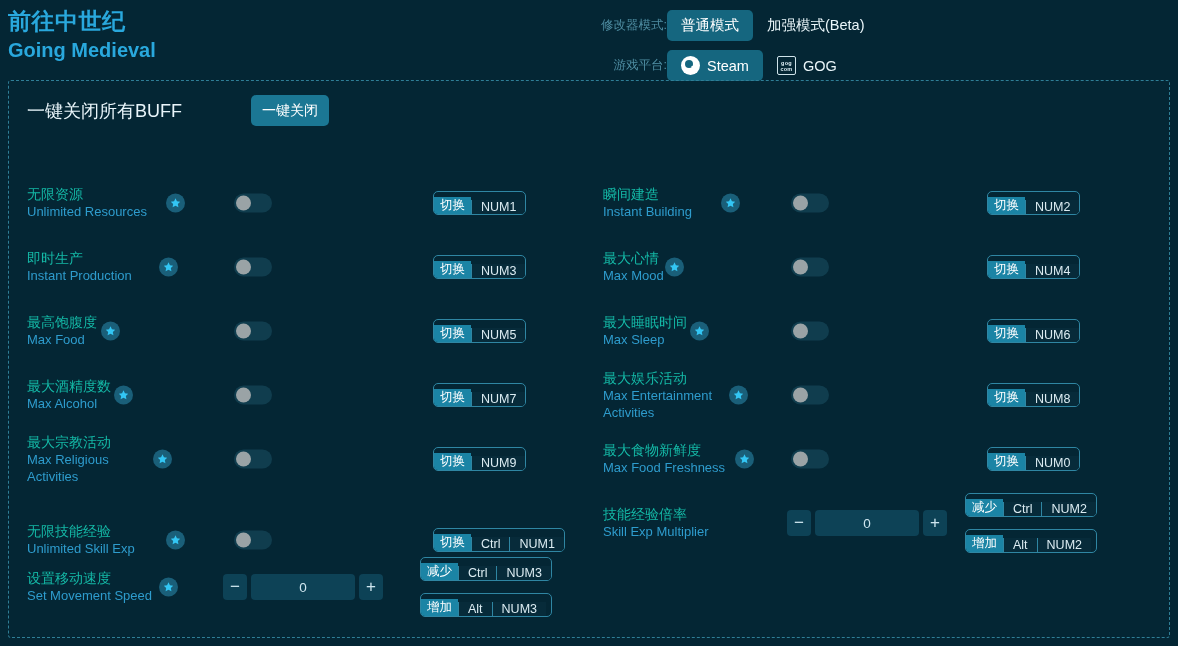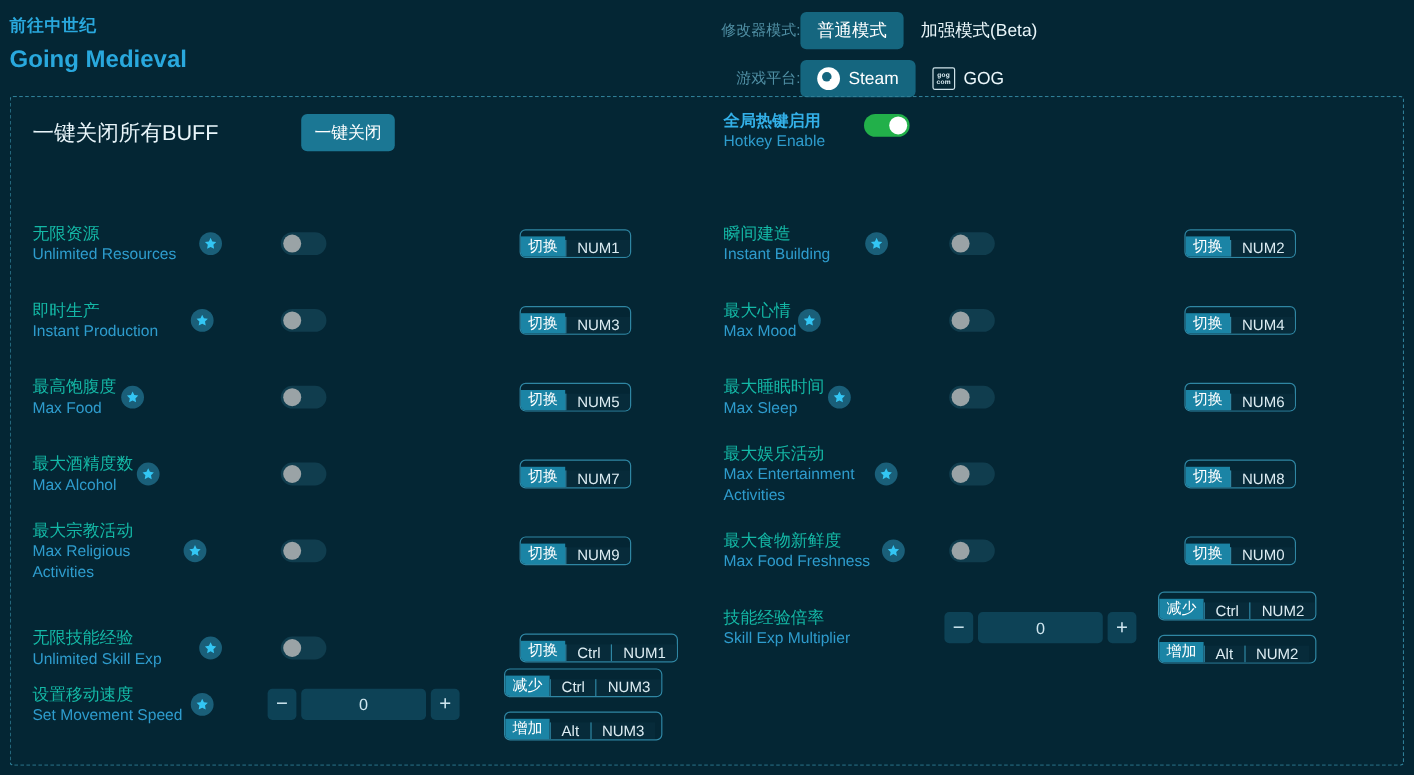--- a/index.html
+++ b/index.html
@@ -10,21 +10,21 @@
     overflow: hidden;
   }
   body { position: relative; }
 
   
   .header {
     position: absolute; left: 0; top: 0; width: 1178px; height: 80px;
   }
   .title-block { position: absolute; left: 8px; top: 8px; }
   .title-cn {
-    font-size: 14px; font-weight: bold; color: #29a8dd;
+    font-size: 23px; font-weight: bold; color: #29a8dd;
     letter-spacing: 0.5px; line-height: 26px;
   }
   .title-en {
     font-size: 20px; font-weight: bold; color: #29a8dd;
     line-height: 28px; margin-top: 2px;
   }
 
   .hdr-controls { position: absolute; left: 585px; top: 10px; }
   .hdr-row { display: flex; align-items: center; height: 31px; margin-bottom: 9px; }
   .hdr-label {
@@ -202,29 +202,20 @@
       </div>
     </div>
   </div>
 </div>
 
 <div class="panel">
   <div class="topbar">
     <div class="buff-label">一键关闭所有BUFF</div>
     <div class="close-all-btn">一键关闭</div>
 
-    <div class="hotkey-enable">
-      <div class="he-text">
-        <div class="he-cn">全局热键启用</div>
-        <div class="he-en">Hotkey Enable</div>
-      </div>
-      <div class="toggle on he-toggle">
-        <span class="knob"></span>
-      </div>
-    </div>
   </div>
 
   <div class="grid" id="rows-grid">
       <div class="row" style="left:18px; top:36px; width:560px;">
         <div class="labels">
           <div class="lbl-cn">无限资源</div>
           <div class="lbl-en">Unlimited Resources</div>
         </div>
         <div class="star" style="left:139px;">
           <svg width="11" height="11" viewBox="0 0 24 24">

